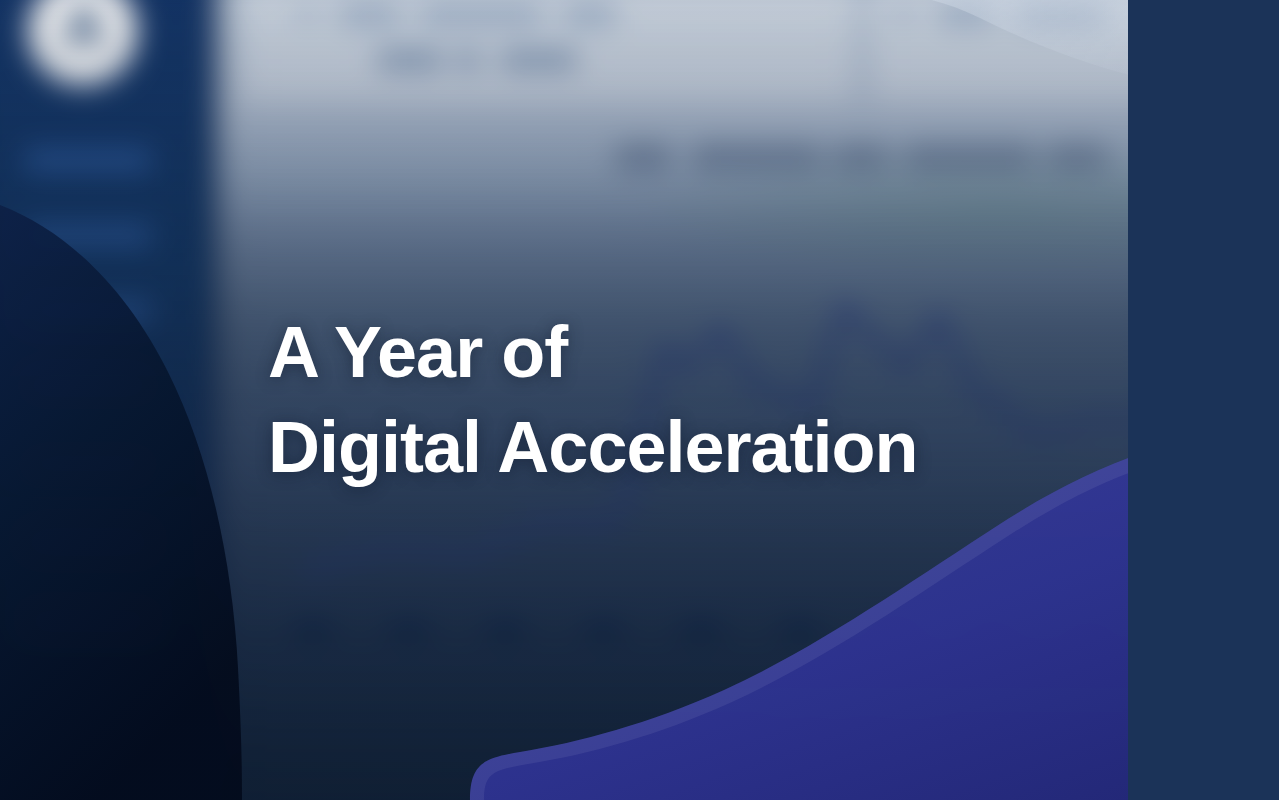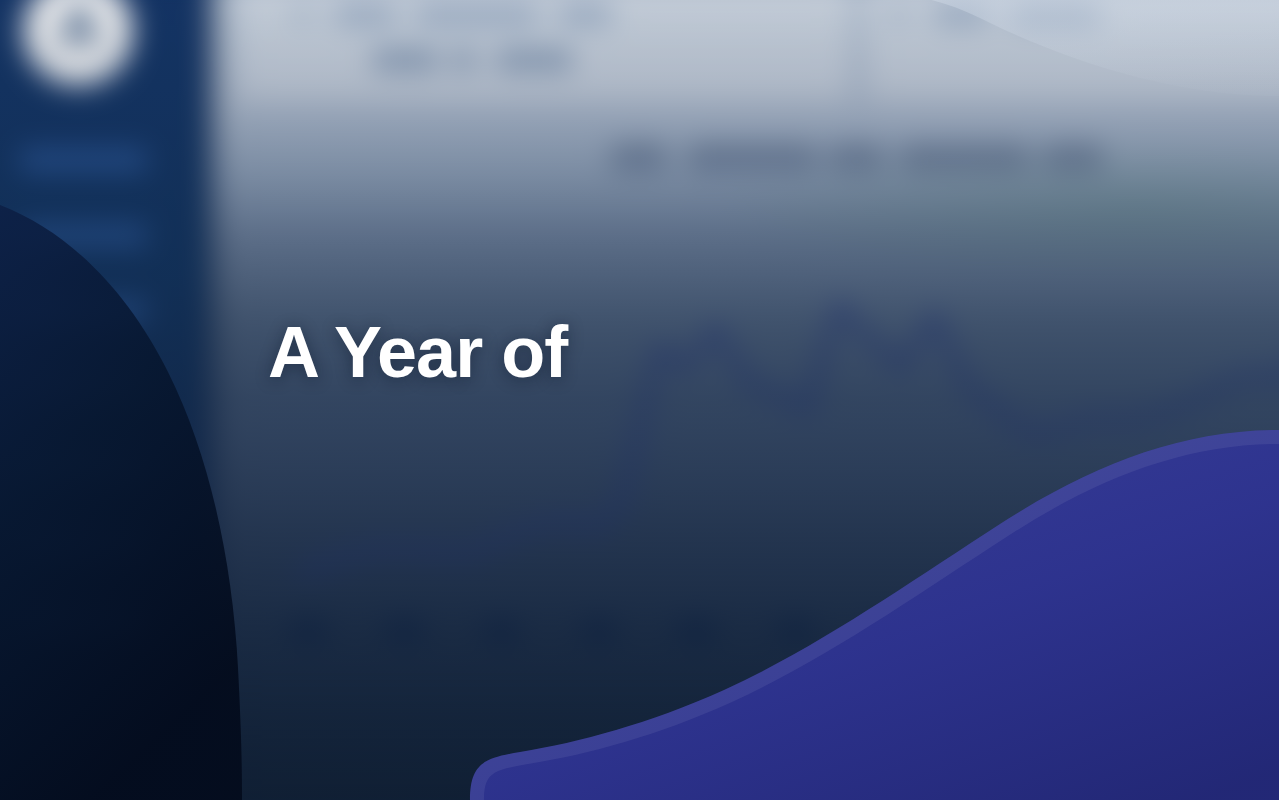--- a/index.html
+++ b/index.html
@@ -6,21 +6,21 @@
   html,body{ width:1279px; height:800px; overflow:hidden; background:#152murky; }
   body{
     font-family:"Liberation Sans", sans-serif;
     background:#1b3358;
     position:relative;
   }
 
   
   #stage{
     position:absolute; inset:0;
-    width:1279px; height:800px;
+    width:1128px; height:800px;
     overflow:hidden;
   }
 
   
   #app-blur{
     position:absolute; inset:0;
     filter: blur(13px) saturate(1.02);
     transform: scale(1.06);
     transform-origin:center center;
   }
@@ -219,15 +219,16 @@
       <path d="M0,205 C70,232 128,292 168,372 C208,452 232,556 238,668 C242,744 242,780 242,800 L0,800 Z" fill="url(#gDark)" opacity="0.92"></path>
 
       <path d="M1279,430 C1180,430 1090,466 1000,524 C910,582 820,646 724,690 C648,724 580,742 520,752 C486,758 470,762 470,800 L1279,800 Z" fill="url(#gIndigo)" opacity="0.97"></path>
 
       <path d="M470,800 C470,762 486,758 520,752 C580,742 648,724 724,690 C820,646 910,582 1000,524 C1090,466 1180,430 1279,430 L1279,444 C1184,444 1096,479 1008,536 C918,594 828,658 732,702 C656,736 590,754 528,764 C494,770 484,772 484,800 Z" fill="#ffffff" opacity="0.07"></path>
     </svg>
   </div>
 
   <div id="headline">
     <span class="ln">A Year of</span>
+    <span class="ln">Digital Acceleration</span>
   </div>
 
 </div>
 
 </body></html>

